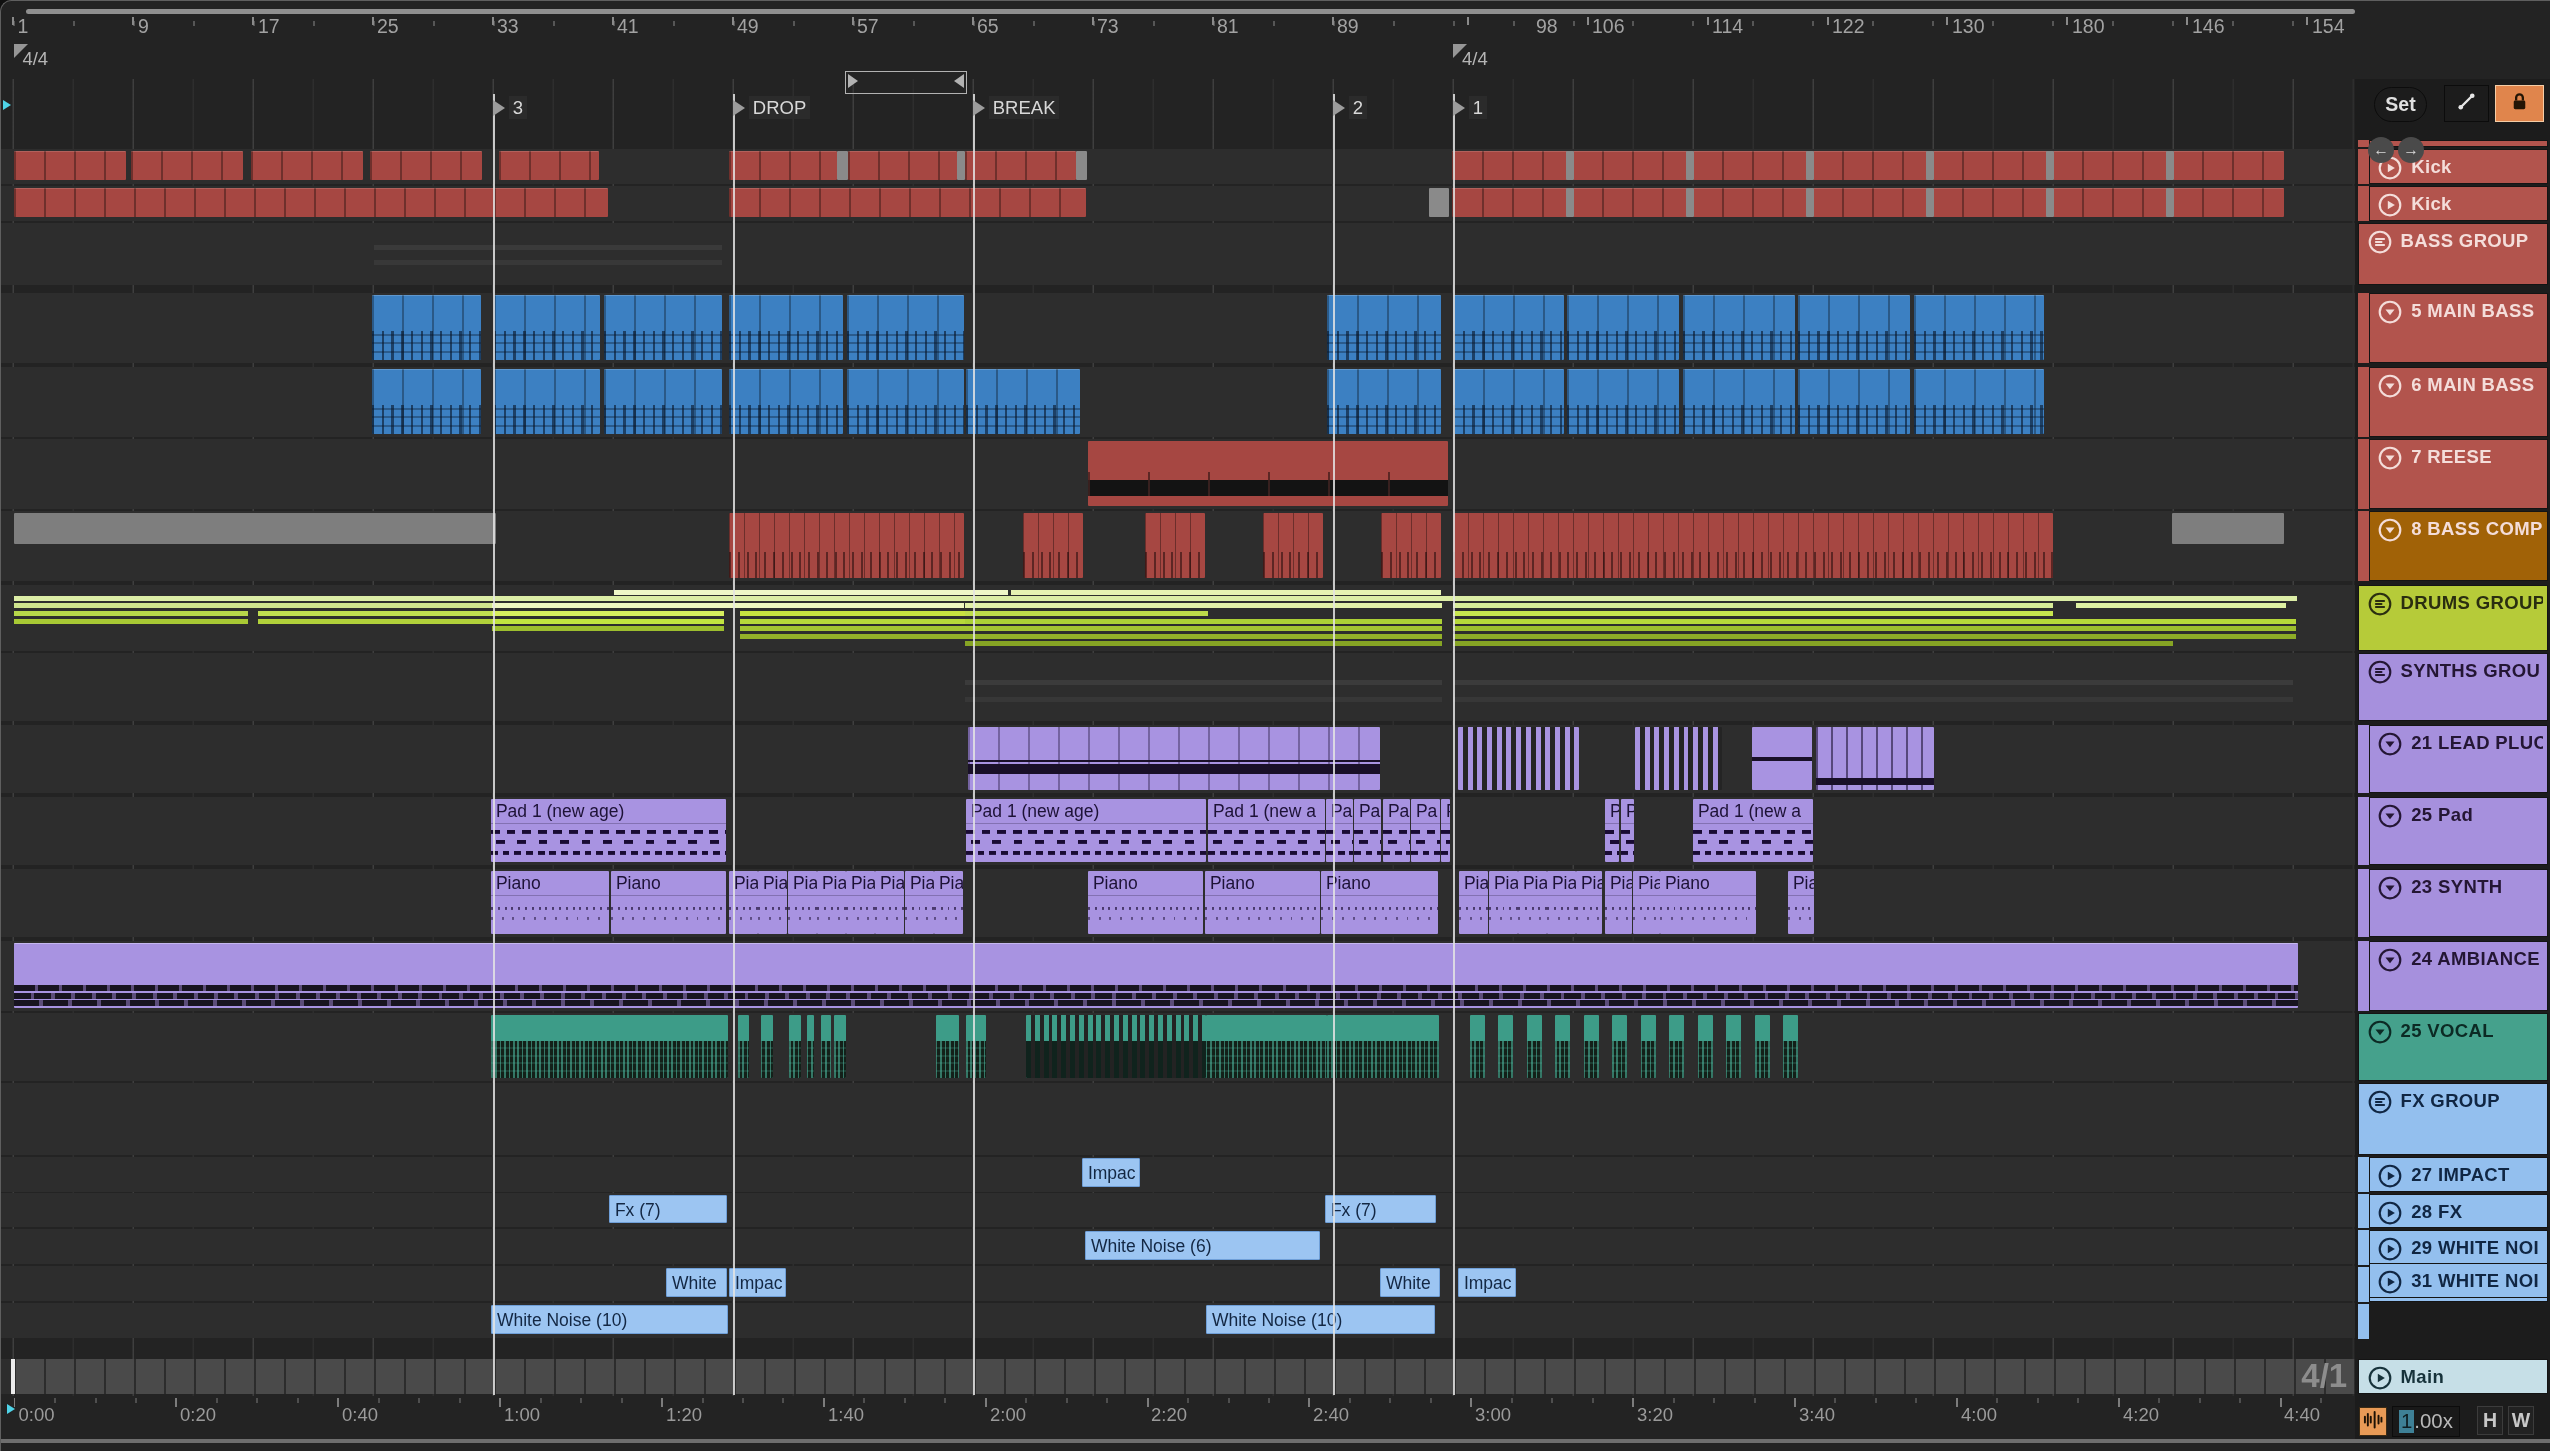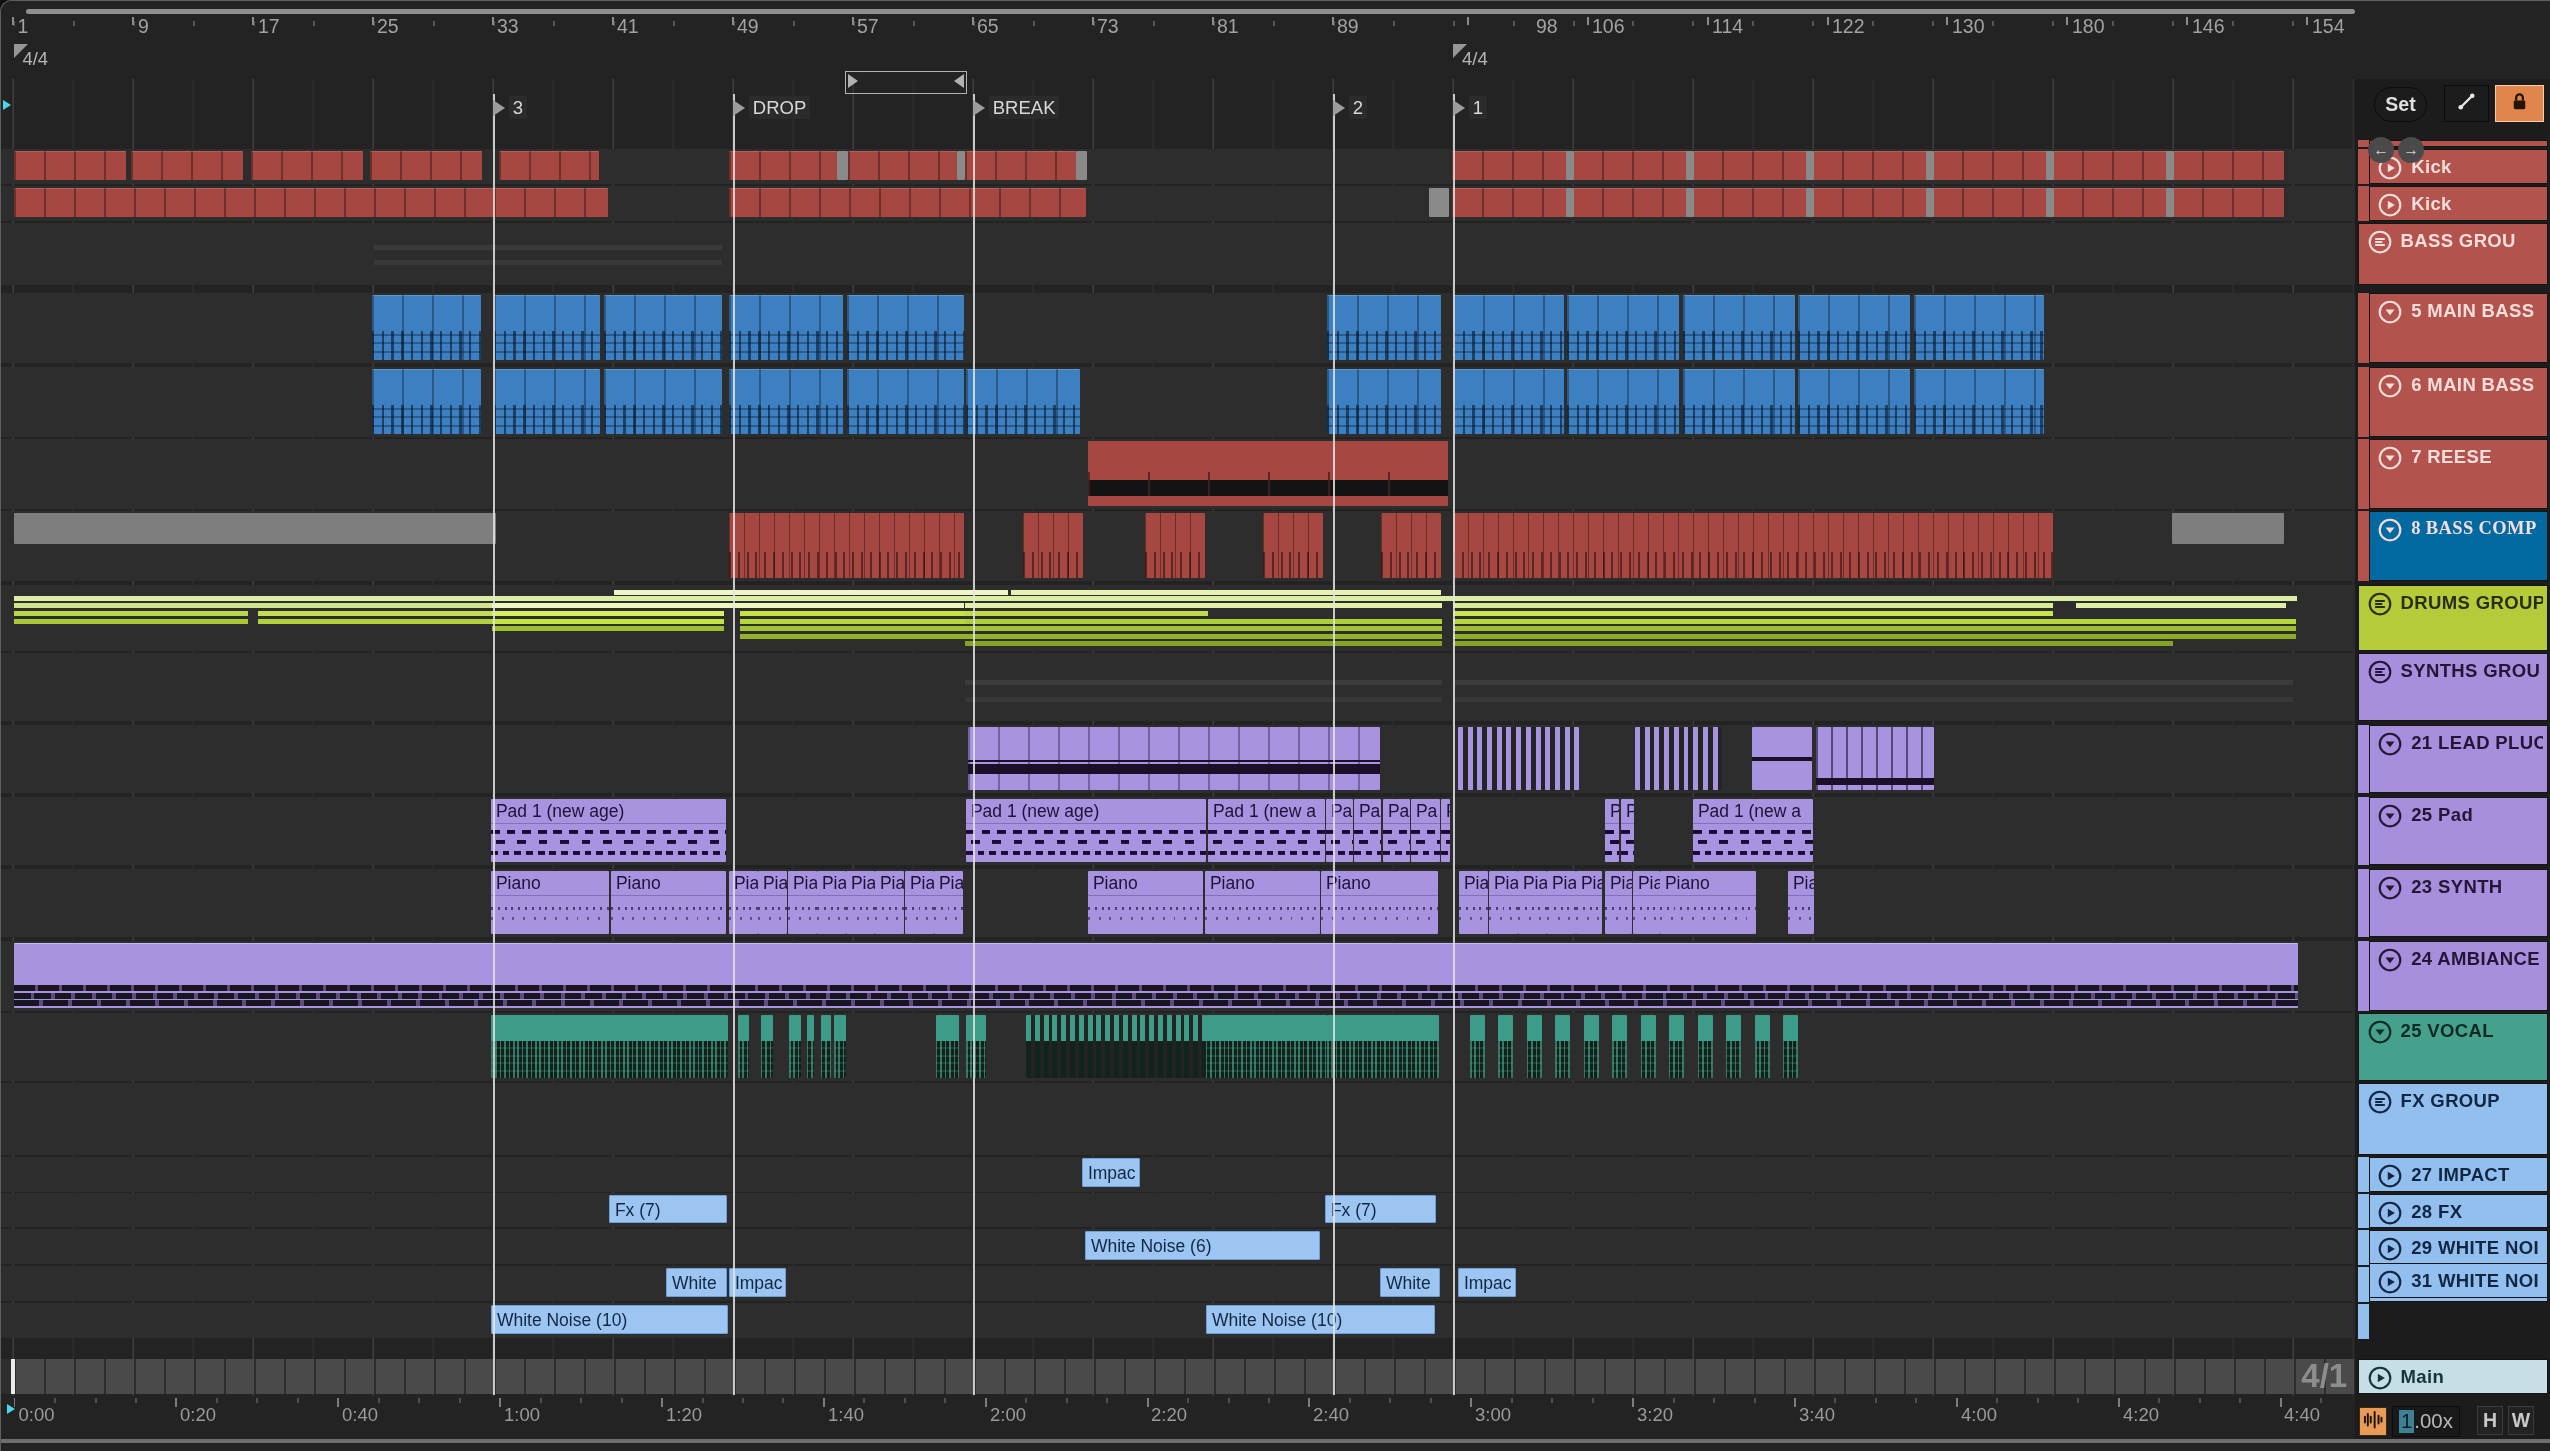--- a/index.html
+++ b/index.html
@@ -761,21 +761,21 @@
             <circle cx="12" cy="12" r="9.5" fill="none" stroke="#f4ddda" stroke-width="2"></circle>
             <path d="M10 8l6.5 4L10 16z" fill="#f4ddda"></path>
           </svg></span>
         <span class="plabel">Kick</span>
       </div>
       <div class="phead" style="left: 2.9px; top: 144px; width: 190px; height: 62px; background: rgb(178, 84, 77); color: rgb(244, 221, 218);">
         <span class="picon"><svg width="26" height="26" viewBox="0 0 24 24">
             <circle cx="12" cy="12" r="9.5" fill="none" stroke="#f4ddda" stroke-width="2"></circle>
             <path d="M8.2 9.3h7.6M8.2 12h5.2M8.2 14.7h7.6" stroke="#f4ddda" stroke-width="1.8" stroke-linecap="round"></path>
           </svg></span>
-        <span class="plabel">BASS GROU</span>
+        <span class="plabel">BASS GROUP</span>
       </div>
       <div class="pstrip" style="left: 2.9px; top: 214px; height: 70px; background: rgb(178, 84, 77);"></div>
       <div class="phead" style="left: 13.6px; top: 214px; width: 179px; height: 70px; background: rgb(178, 84, 77); color: rgb(244, 221, 218);">
         <span class="picon"><svg width="26" height="26" viewBox="0 0 24 24">
             <circle cx="12" cy="12" r="9.5" fill="none" stroke="#f4ddda" stroke-width="2"></circle>
             <path d="M7.8 9.8h8.4L12 15z" fill="#f4ddda"></path>
           </svg></span>
         <span class="plabel">5 MAIN BASS</span>
       </div>
       <div class="pstrip" style="left: 2.9px; top: 288px; height: 70px; background: rgb(178, 84, 77);"></div>
@@ -788,21 +788,21 @@
       </div>
       <div class="pstrip" style="left: 2.9px; top: 360px; height: 70px; background: rgb(178, 84, 77);"></div>
       <div class="phead" style="left: 13.6px; top: 360px; width: 179px; height: 70px; background: rgb(178, 84, 77); color: rgb(244, 221, 218);">
         <span class="picon"><svg width="26" height="26" viewBox="0 0 24 24">
             <circle cx="12" cy="12" r="9.5" fill="none" stroke="#f4ddda" stroke-width="2"></circle>
             <path d="M7.8 9.8h8.4L12 15z" fill="#f4ddda"></path>
           </svg></span>
         <span class="plabel">7 REESE</span>
       </div>
       <div class="pstrip" style="left: 2.9px; top: 432px; height: 70px; background: rgb(178, 84, 77);"></div>
-      <div class="phead" style="left: 13.6px; top: 432px; width: 179px; height: 70px; background: #0369a1; color: rgb(244, 221, 218); font-family: Liberation Serif, serif;">
+      <div class="phead" style="left: 13.6px; top: 432px; width: 179px; height: 70px; background: #a16207; color: rgb(244, 221, 218);">
         <span class="picon"><svg width="26" height="26" viewBox="0 0 24 24">
             <circle cx="12" cy="12" r="9.5" fill="none" stroke="#f4ddda" stroke-width="2"></circle>
             <path d="M7.8 9.8h8.4L12 15z" fill="#f4ddda"></path>
           </svg></span>
         <span class="plabel">8 BASS COMP</span>
       </div>
       <div class="phead" style="left: 2.9px; top: 506px; width: 190px; height: 66px; background: rgb(182, 203, 57); color: rgb(42, 46, 16);">
         <span class="picon"><svg width="26" height="26" viewBox="0 0 24 24">
             <circle cx="12" cy="12" r="9.5" fill="none" stroke="#2a2e10" stroke-width="2"></circle>
             <path d="M8.2 9.3h7.6M8.2 12h5.2M8.2 14.7h7.6" stroke="#2a2e10" stroke-width="1.8" stroke-linecap="round"></path>

